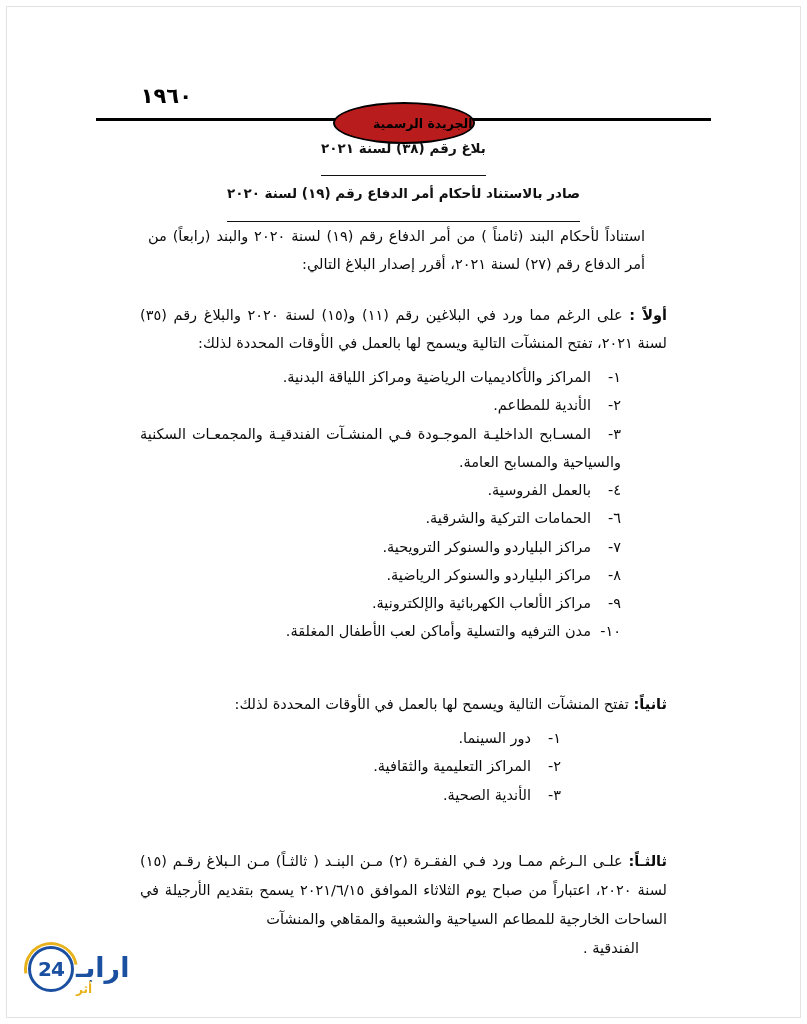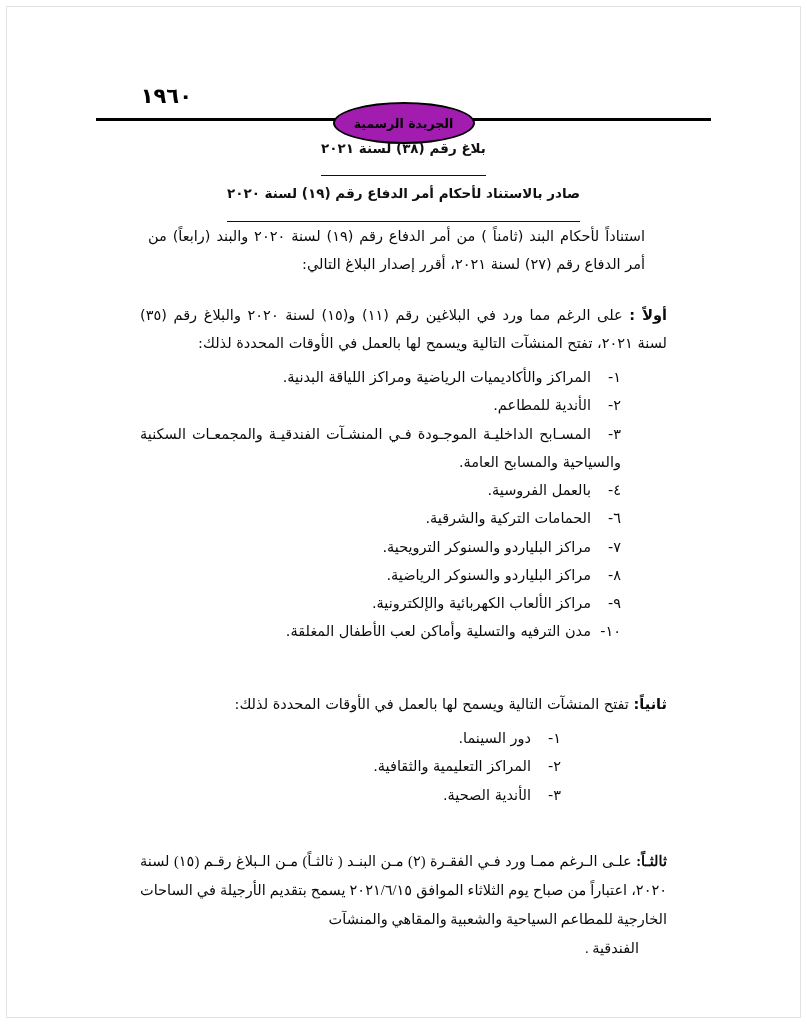--- a/index.html
+++ b/index.html
@@ -63,24 +63,24 @@
   }
   .oval {
     position: absolute;
     left: 50%;
     transform: translateX(-50%);
     top: 62px;
     width: 138px;
     height: 38px;
     border: 2.5px solid #000;
     border-radius: 50%;
-    background: #a21caf;
+    background: #b91c1c;
     display: flex;
     align-items: center;
-    justify-content: center;
+    justify-content: flex-start;
   }
   .oval-label {
     font-size: 12.5px;
     font-weight: 700;
     color: #000;
     letter-spacing: 0.2px;
   }
 
   
   .title-block {
@@ -151,21 +151,21 @@
     display: inline-block;
     min-width: 30px;
   }
   .li-text {
     display: inline;
   }
   .list.one { margin-right: 24px; }
   .list.two { margin-right: 84px; }
 
   .sec-two { margin-top: 44px; }
-  .sec-three { margin-top: 38px; font-family: Liberation Serif, serif; }
+  .sec-three { margin-top: 38px; }
 
   .block-three {
     text-align: justify;
     line-height: 2.0;
   }
   .block-three .tail {
     display: block;
     padding-right: 28px;
   }
 
@@ -286,14 +286,22 @@
     </div>
 
     <div class="section sec-three block-three">
       <span class="lbl">ثالثـاً:</span>
       <span>علـى الـرغم ممـا ورد فـي الفقـرة (٢) مـن البنـد ( ثالثـاً) مـن الـبلاغ رقـم (١٥) لسنة ٢٠٢٠، اعتباراً من صباح يوم الثلاثاء الموافق ٢٠٢١/٦/١٥ يسمح بتقديم الأرجيلة في الساحات الخارجية للمطاعم السياحية والشعبية والمقاهي والمنشآت</span>
       <span class="tail">الفندقية .</span>
     </div>
 
   </div>
 
+  <div class="logo">
+    <div class="logo-arc"></div>
+    <div class="logo-badge">
+      <span>24</span>
+    </div>
+    <div class="logo-text">ارابـ</div>
+    <div class="logo-sub">أثر</div>
+  </div>
 
 </div>
 
 </body></html>

